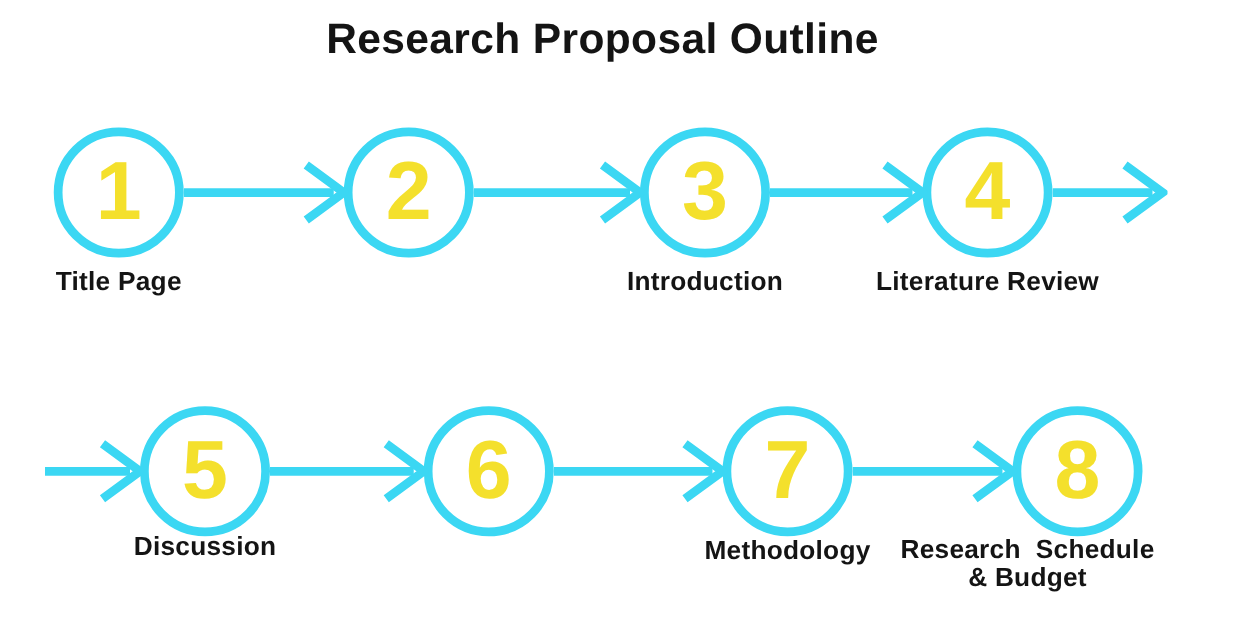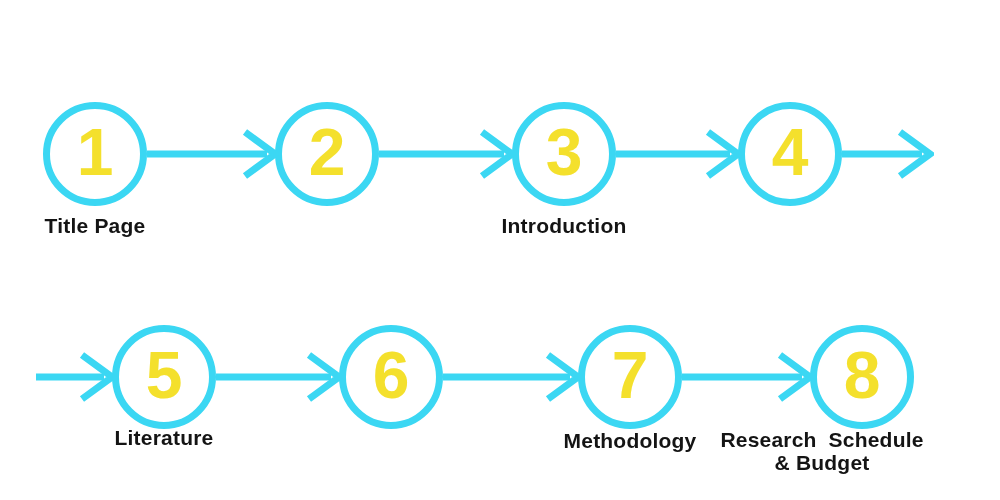--- a/index.html
+++ b/index.html
@@ -52,36 +52,38 @@
     color:var(--cyan);
     display:block;
   }
   .arrow svg{display:block;}
 </style>
 </head>
 <body>
 
 <div class="canvas">
 
+  <h1 class="title">Research Proposal Outline</h1>
 
   <div class="circle" style="left:43px;top:102px">
     <span class="num">1</span>
   </div>
   <div class="circle" style="left:275px;top:102px">
     <span class="num">2</span>
   </div>
   <div class="circle" style="left:512px;top:102px">
     <span class="num">3</span>
   </div>
   <div class="circle" style="left:738px;top:102px">
     <span class="num">4</span>
   </div>
 
   <div class="label" style="left:-15px;top:214px">Title Page</div>
   <div class="label" style="left:454px;top:214px">Introduction</div>
+  <div class="label" style="left:680px;top:214px">Literature Review</div>
 
   <span class="arrow" style="left:147px;top:126px">
     <svg width="132" height="56" viewBox="0 0 132 56" fill="none" stroke="currentColor" stroke-width="7">
       <line x1="0" y1="28" x2="120" y2="28"></line>
         <polyline points="98,6 128,28 98,50"></polyline>
     </svg>
   </span>
   <span class="arrow" style="left:379px;top:126px">
     <svg width="137" height="56" viewBox="0 0 137 56" fill="none" stroke="currentColor" stroke-width="7">
       <line x1="0" y1="28" x2="125" y2="28"></line>
@@ -114,21 +116,21 @@
   <div class="circle" style="left:339px;top:325px">
     <span class="num">6</span>
   </div>
   <div class="circle" style="left:578px;top:325px">
     <span class="num">7</span>
   </div>
   <div class="circle" style="left:810px;top:325px">
     <span class="num">8</span>
   </div>
 
-  <div class="label" style="left:54px;top:426px">Literature</div>
+  <div class="label" style="left:54px;top:426px">Discussion</div>
   <div class="label" style="left:520px;top:429px">Methodology</div>
   <div class="label wide" style="left:692px;top:428px">Research  Schedule
 &amp; Budget</div>
 
   <span class="arrow" style="left:216px;top:349px">
     <svg width="127" height="56" viewBox="0 0 127 56" fill="none" stroke="currentColor" stroke-width="7">
       <line x1="0" y1="28" x2="115" y2="28"></line>
         <polyline points="93,6 123,28 93,50"></polyline>
     </svg>
   </span>

